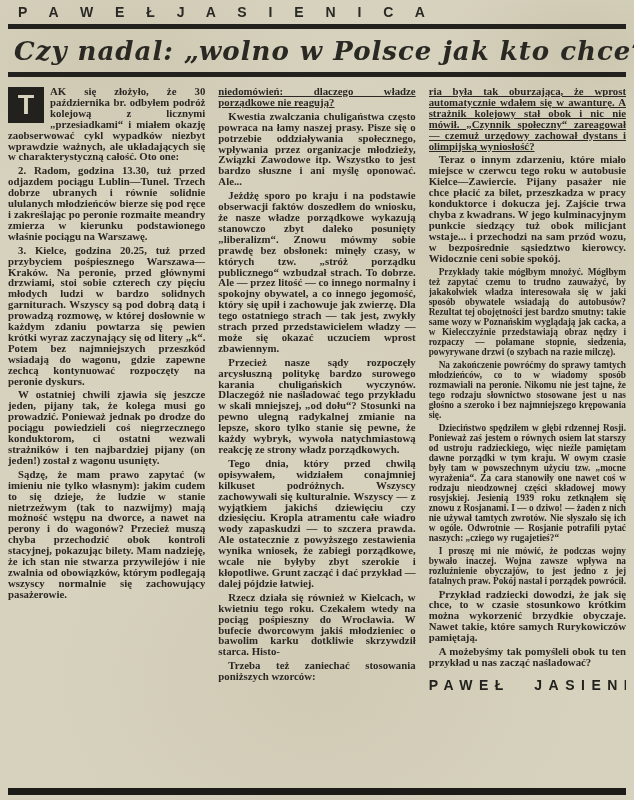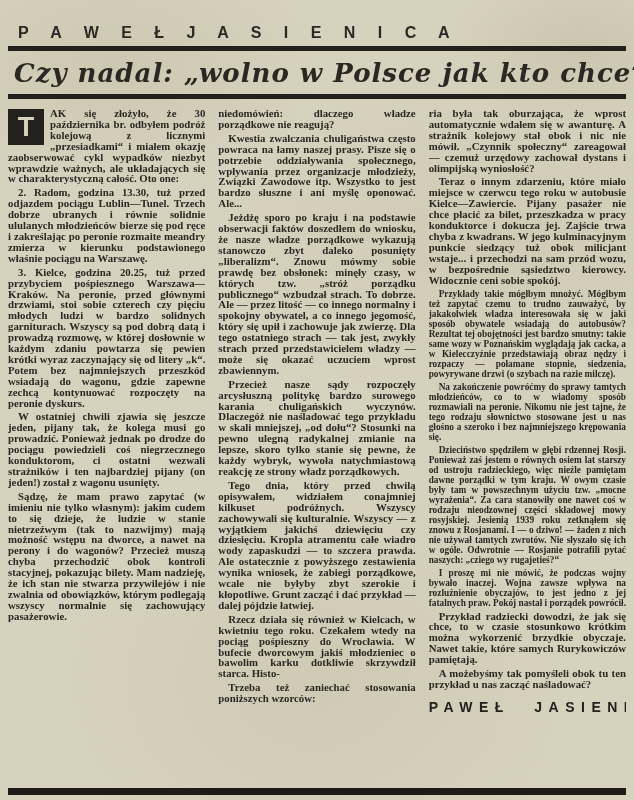--- a/index.html
+++ b/index.html
@@ -12,23 +12,23 @@
     position:relative;width:634px;height:800px;overflow:hidden;
     background:
       radial-gradient(ellipse 300px 180px at 18% 8%, rgba(120,110,80,0.10), transparent 70%),
       radial-gradient(ellipse 420px 260px at 78% 30%, rgba(125,115,85,0.08), transparent 70%),
       radial-gradient(ellipse 380px 300px at 50% 85%, rgba(110,100,70,0.07), transparent 70%),
       radial-gradient(ellipse 200px 120px at 92% 6%, rgba(115,105,75,0.12), transparent 70%),
       #d7d2bd;
     color:#262420;
   }
   .author-header{
-    margin:0;padding:24px 0 0 18px;
+    margin:0;padding:4px 0 0 18px;
     font-family:"Liberation Sans", sans-serif;
-    font-size:16px;font-weight:bold;letter-spacing:9px;
+    font-size:14px;font-weight:bold;letter-spacing:9px;
     color:#2b2925;
   }
   .rule{
     height:5px;background:#23211d;margin:0 8px;
   }
   .rule-top{margin-top:4px;}
   .article-title{
     margin:0;padding:7px 10px 6px 14px;
     font-family:"DejaVu Serif", serif;
     font-style:italic;font-weight:bold;
@@ -40,21 +40,21 @@
     padding:9px 8px 0 8px;
     height:688px;overflow:hidden;
   }
   .col{
     width:200px;overflow:hidden;
     text-align:justify;
     font-size:10.8px;line-height:10.9px;font-weight:bold;
     color:#2b2824;
   }
   .col p{margin:0 0 3px 0;text-indent:10px;}
-  .col p.noindent{text-indent:0;}
+  .col p.noindent{text-indent:0;text-decoration:underline;}
   .col p.dropcap{text-indent:0;}
   .col p.small{font-size:9.3px;line-height:10px;margin-bottom:3px;}
   .dropcap-box{
     float:left;width:36px;height:36px;margin:1px 6px 1px 0;
     background:#23211d;color:#d7d2bd;
     display:flex;align-items:center;justify-content:center;
     font-family:"Liberation Sans", sans-serif;
     font-size:27px;font-weight:bold;line-height:36px;
   }
   .col p.signature{

